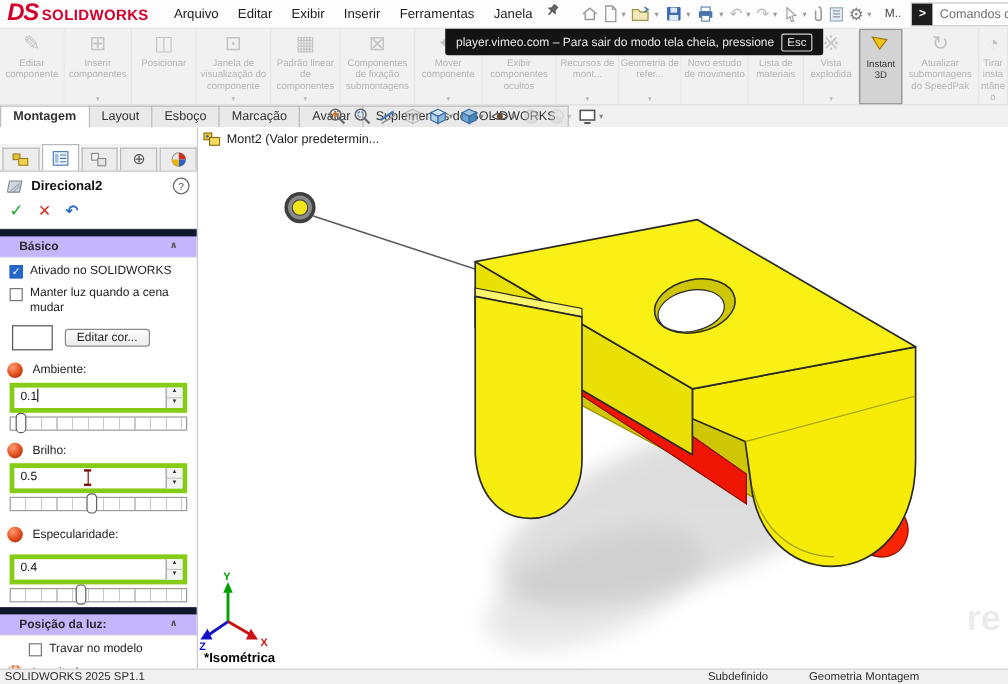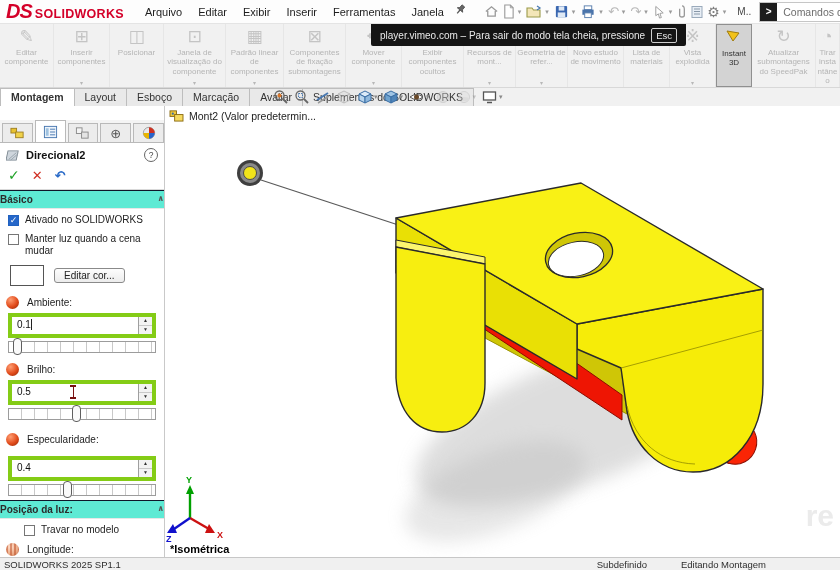--- a/index.html
+++ b/index.html
@@ -59,22 +59,22 @@
         border:1px solid #b9b9b9;border-bottom:none;background:#ececec;margin-left:2px;box-sizing:border-box;}
   .ptab.active{background:#fff;height:22px;margin-top:-3px;}
   .ptitle{display:flex;align-items:center;padding:5px 6px 3px;gap:5px;}
   .ptitle .t{font-weight:bold;font-size:11px;color:#111;}
   .helpq{margin-left:auto;width:12px;height:12px;border:1px solid #666;border-radius:50%;
          font-size:8.5px;color:#444;display:flex;align-items:center;justify-content:center;}
   .pactions{display:flex;gap:12px;padding:2px 8px 6px;border-bottom:1px solid #d9d9d9;align-items:center;}
   .ok-check{color:#1fa227;font-size:14px;font-weight:bold;}
   .cancel-x{color:#d03024;font-size:13px;font-weight:bold;}
   .undo-arrow{color:#2a6bc8;font-size:13px;font-weight:bold;}
-  .ghead{background:#5eead4;border-top:1px solid #0f172a;border-bottom:1px solid #e7e7e7;
-         padding:3px 0;font-size:10px;font-weight:bold;color:#2b2b2b;display:flex;}
+  .ghead{background:#c4b5fd;border-top:6px solid #0f172a;border-bottom:1px solid #e7e7e7;
+         padding:3px 16px;font-size:10px;font-weight:bold;color:#2b2b2b;display:flex;}
   .ghead .chev{margin-left:auto;color:#555;font-size:8px;}
   .cbrow{display:flex;gap:6px;padding:5px 8px 1px;align-items:flex-start;line-height:1.25;}
   .cb{width:11px;height:11px;border:1px solid #767676;background:#fff;flex:none;box-sizing:border-box;
       font-size:9px;line-height:9px;text-align:center;color:#fff;margin-top:1px;}
   .cb.on{background:#2667c9;border-color:#2061c0;}
   .swatchrow{display:flex;align-items:center;gap:10px;padding:6px 8px 4px 10px;}
   .swatch{width:32px;height:19px;border:1px solid #555;background:#fff;}
   .btn{border:1px solid #8a8a8a;border-radius:3px;background:linear-gradient(#fdfdfd,#ececec);
        font-size:10px;padding:1px 9px;color:#222;}
   .fieldrow{display:flex;align-items:center;gap:8px;padding:6px 8px 2px 6px;}
@@ -561,14 +561,14 @@
       <span class="tree-label">Mont2 (Valor predetermin...</span>
     </div>
     <div class="viewname">*Isométrica</div>
     <div class="watermark">re</div>
   </div>
 </div>
 
 <div class="statusbar">
   <span>SOLIDWORKS 2025 SP1.1</span>
   <span class="st-state">Subdefinido</span>
-  <span class="st-mode">Editando Montagem</span>
+  <span class="st-mode">Geometria Montagem</span>
 </div>
 
 </body></html>

